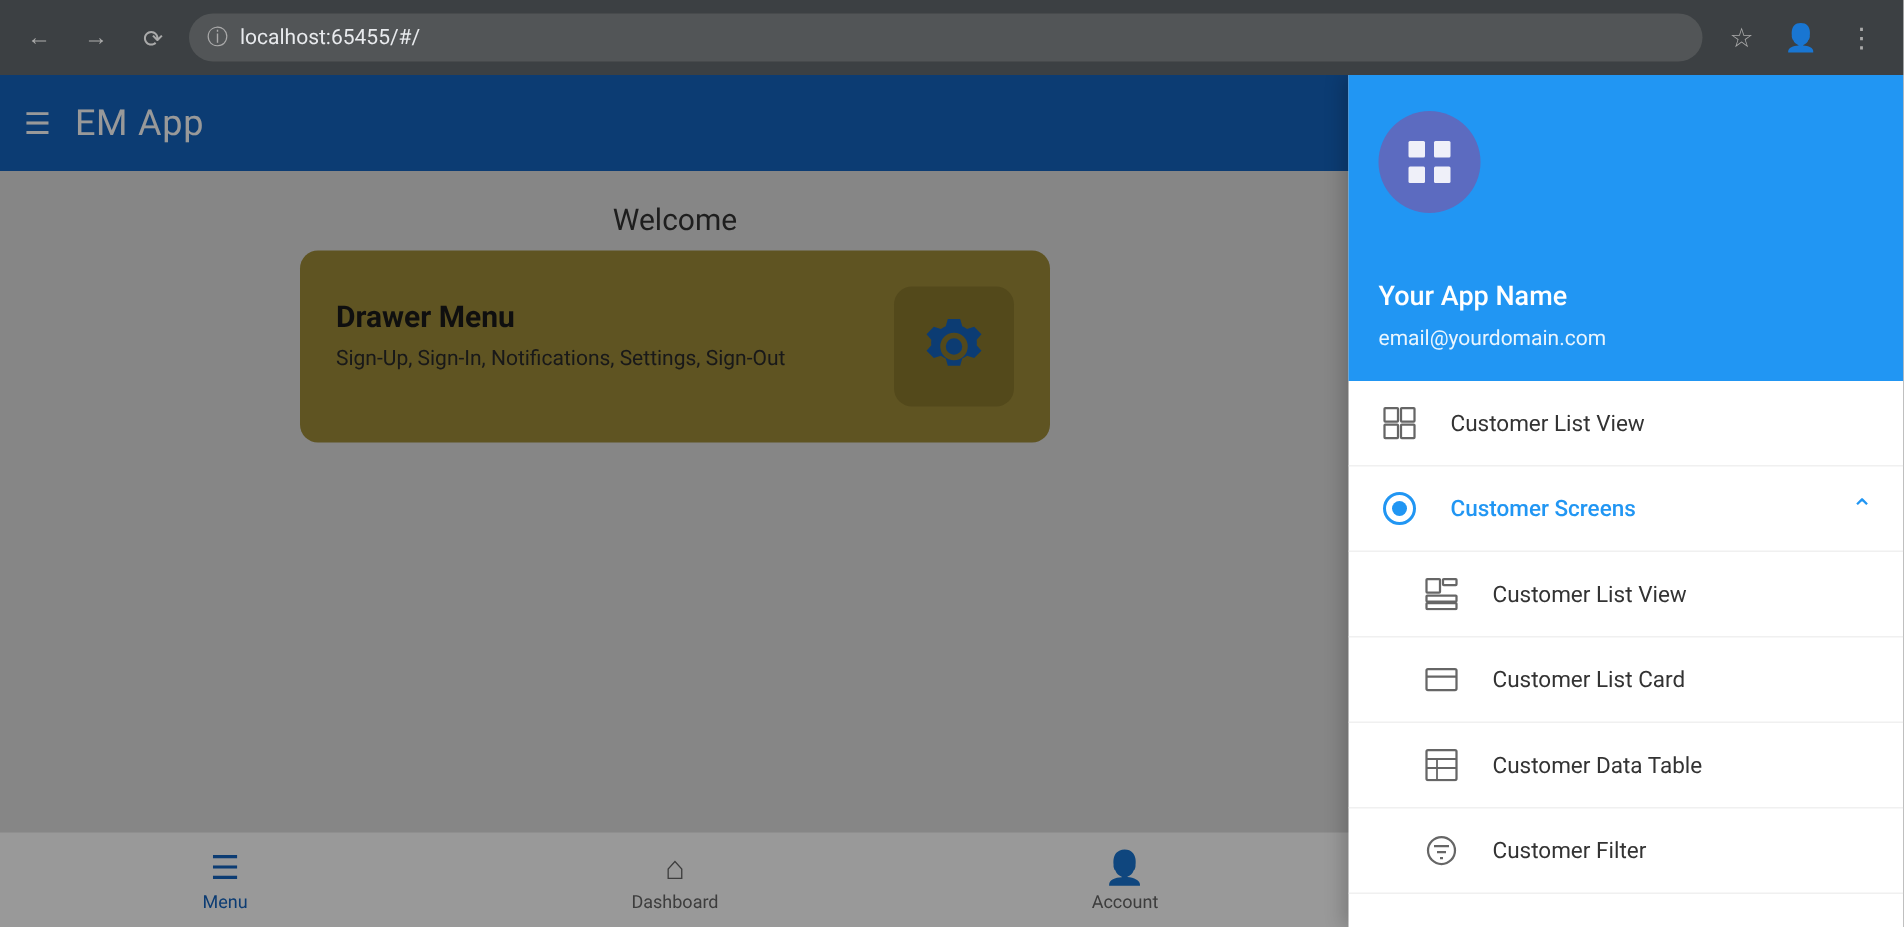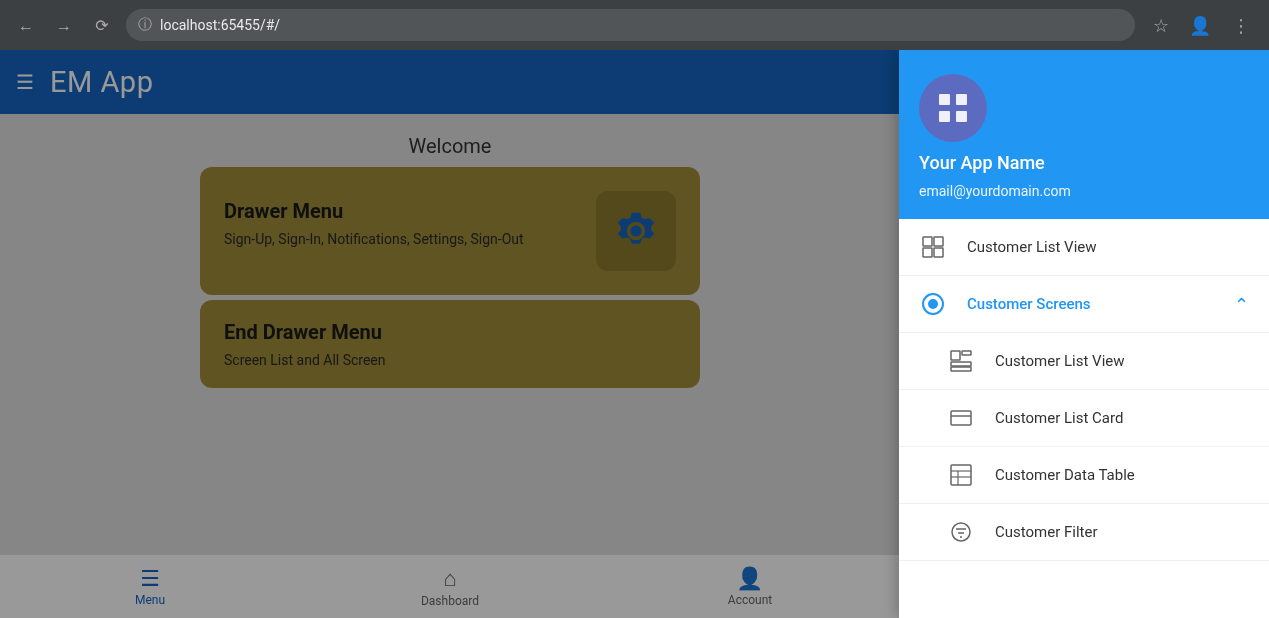--- a/index.html
+++ b/index.html
@@ -71,21 +71,21 @@
       flex-shrink: 0;
       width: 900px;
     }
     .hamburger-icon {
       color: #fff;
       font-size: 20px;
       cursor: pointer;
     }
     .app-title {
       color: #fff;
-      font-size: 29px;
+      font-size: 24px;
       font-weight: 400;
       letter-spacing: 0.5px;
     }
 
     
     .main-content {
       flex: 1;
       background: #e0e0e0;
       width: 900px;
       overflow: hidden;
@@ -226,20 +226,21 @@
     .drawer-avatar {
       width: 68px; height: 68px;
       background: #5c6bc0;
       border-radius: 50%;
       display: flex; align-items: center; justify-content: center;
     }
     .drawer-app-name {
       color: #fff;
       font-size: 18px;
       font-weight: 500;
+      margin-top: 35px;
     }
     .drawer-email {
       color: rgba(255,255,255,0.9);
       font-size: 14px;
     }
 
     .drawer-menu {
       flex: 1;
       overflow-y: auto;
     }
@@ -331,24 +332,20 @@
         <div class="card-title">Drawer Menu</div>
         <div class="card-subtitle">Sign-Up, Sign-In, Notifications, Settings, Sign-Out</div>
       </div>
       <div class="card-icon-box">
         <svg class="gear-svg" viewBox="0 0 48 48">
           <path fill="#1565c0" d="M19.5 4l-1.5 5.2a15 15 0 00-3.5 2l-5.2-1.5L4 15l3.5 4a15 15 0 000 4L4 27l5.3 5.3 5.2-1.5a15 15 0 003.5 2L19.5 38h9l1.5-5.2a15 15 0 003.5-2l5.2 1.5L44 27l-3.5-4a15 15 0 000-4l3.5-4-5.3-5.3-5.2 1.5a15 15 0 00-3.5-2L28.5 4h-9zm4.5 10a10 10 0 110 20 10 10 0 010-20zm0 4a6 6 0 100 12 6 6 0 000-12z"></path>
         </svg>
       </div>
     </div>
 
-    <div class="card2">
-      <div class="card2-title">End Drawer Menu</div>
-      <div class="card2-subtitle">Screen List and All Screen</div>
-    </div>
   </div>
 
   <div class="bottom-nav">
     <div class="nav-item">
       <span class="nav-icon active">☰</span>
       <span class="nav-item-label active">Menu</span>
     </div>
     <div class="nav-item">
       <span class="nav-icon">⌂</span>
       <span class="nav-item-label">Dashboard</span>

